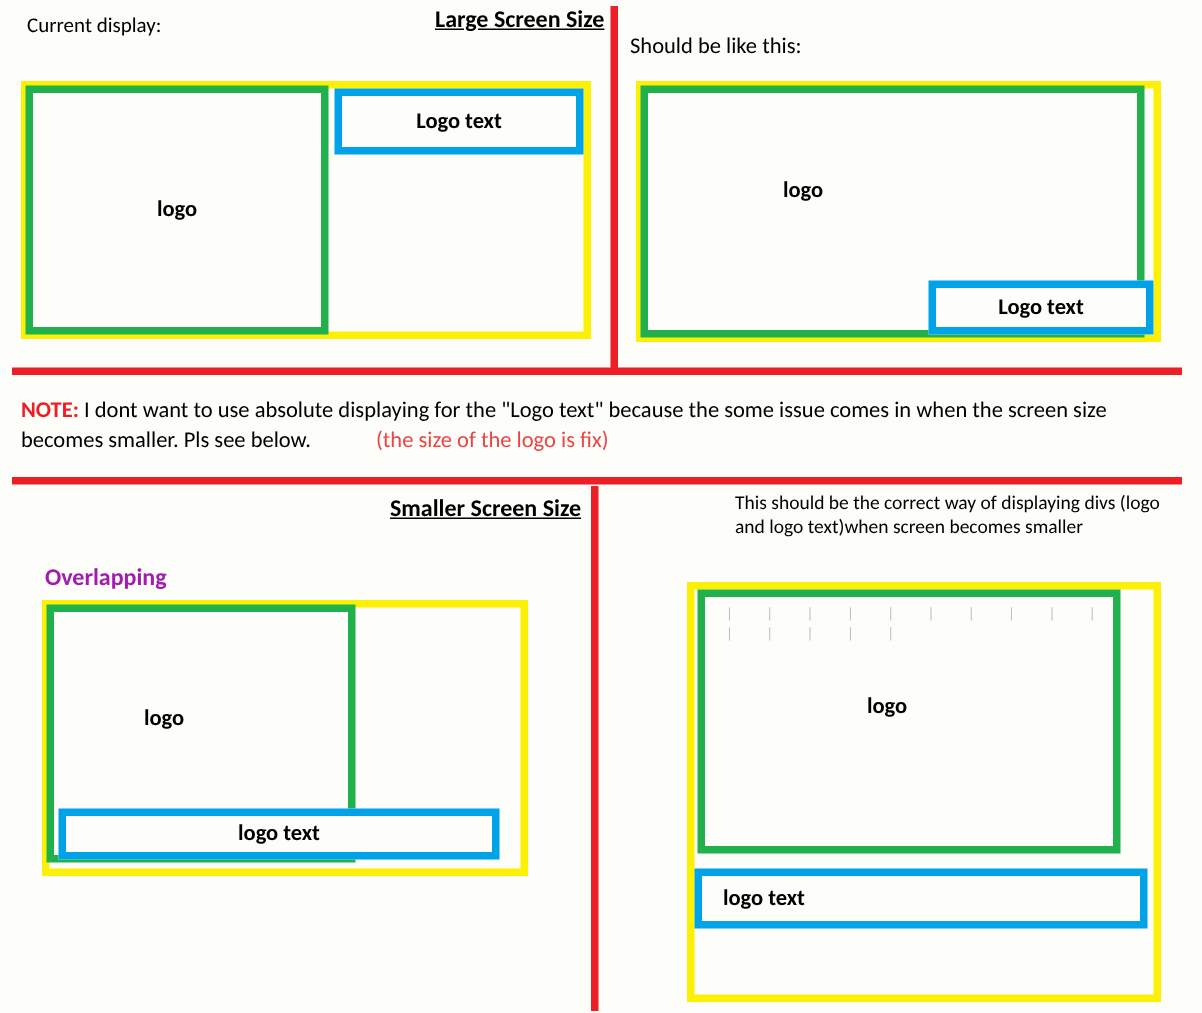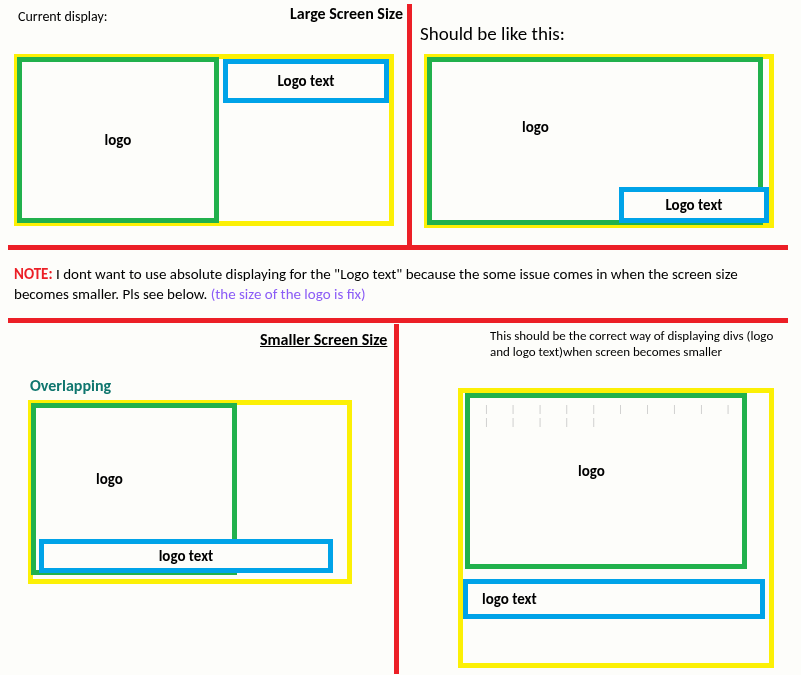--- a/index.html
+++ b/index.html
@@ -13,32 +13,33 @@
       font-size: 15px;
       color: #000;
       position: relative;
     }
     .title-top {
       position: absolute;
       top: 4px;
       left: 290px;
       font-weight: bold;
       font-size: 16px;
+      text-decoration: underline;
     }
     .label-current {
       position: absolute;
       top: 8px;
       left: 18px;
       font-size: 14px;
     }
     .label-should {
       position: absolute;
       top: 22px;
       left: 420px;
-      font-size: 19px;
+      font-size: 15px;
     }
     .hr-red {
       position: absolute;
       height: 5px;
       background: #ec1f26;
     }
     .vr-red {
       position: absolute;
       width: 5px;
       background: #ec1f26;
@@ -110,21 +111,21 @@
     
     .note {
       position: absolute;
       top: 264px;
       left: 14px;
       width: 760px;
       font-size: 15px;
       line-height: 1.35;
     }
     .note .label-red { color: #ec1f26; font-weight: bold; }
-    .note .paren { color: #8b5cf6; }
+    .note .paren { color: #ef4444; margin-left: 40px; }
 
     
     .title-smaller {
       position: absolute;
       top: 330px;
       left: 260px;
       font-weight: bold;
       font-size: 16px;
       text-decoration: underline;
     }
@@ -133,21 +134,21 @@
       top: 328px;
       left: 490px;
       width: 290px;
       font-size: 13px;
       line-height: 1.25;
     }
     .label-overlap {
       position: absolute;
       top: 376px;
       left: 30px;
-      color: #0f766e;
+      color: #a21caf;
       font-weight: bold;
       font-size: 16px;
     }
 
     
     .panel-bl {
       position: absolute;
       top: 400px;
       left: 28px;
       width: 324px;

